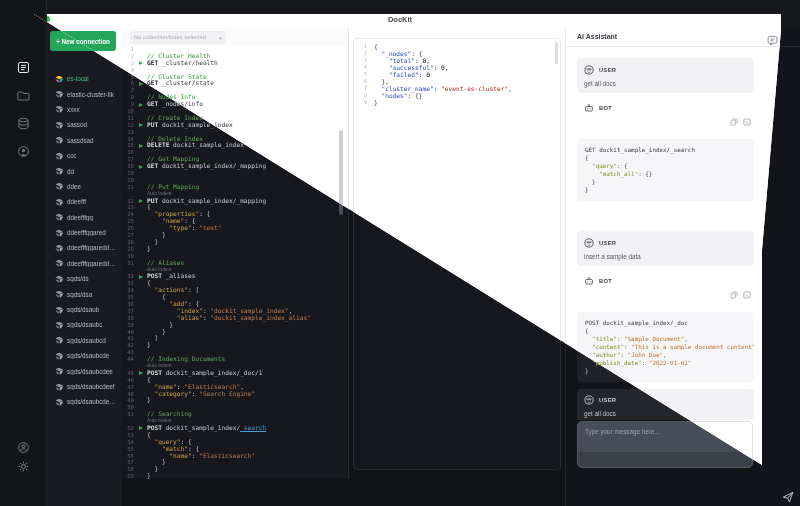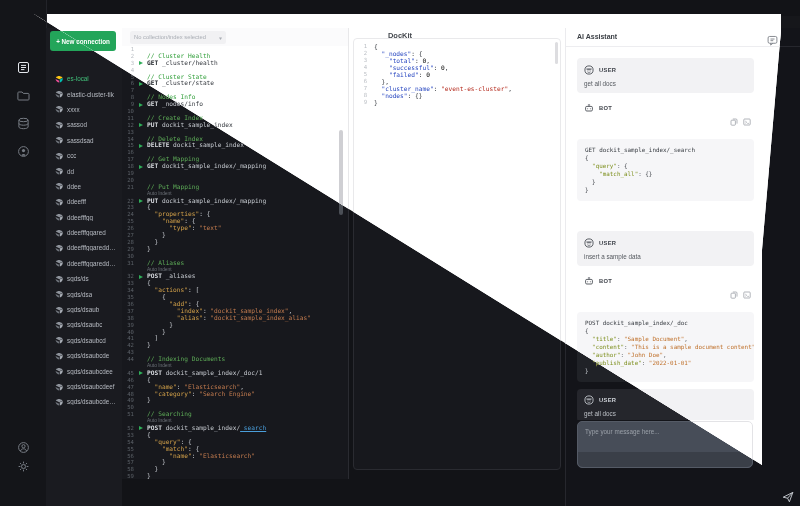--- a/index.html
+++ b/index.html
@@ -3,21 +3,21 @@
 <meta charset="utf-8">
 <style>
   html,body{margin:0;padding:0;background:#000;}
   #stage{position:relative;width:800px;height:506px;overflow:hidden;background:#0b0c0e;
          font-family:"Liberation Sans",sans-serif;-webkit-font-smoothing:antialiased;}
   .app{position:absolute;inset:0;overflow:hidden;background:#fff;}
   .app.dark{background:#121317;}
   .app.light{z-index:2;clip-path:polygon(34px 14px,781px 14px,781px 30px,762px 250px,762px 465px);}
 
   
-  .titlebar{position:absolute;left:0;right:0;top:16px;height:28px;background:#fff;text-decoration:underline;}
+  .titlebar{position:absolute;left:0;right:0;top:0;height:28px;background:#fff;text-decoration:underline;}
   .dark .titlebar{background:#16171b;}
   .win-title{position:absolute;top:15px;left:0;width:100%;text-align:center;font-size:7.5px;font-weight:700;color:#43474d;}
   .dark .win-title{color:#9aa0a8;}
   .lights{position:absolute;top:16px;left:26px;display:flex;gap:3.6px;}
   .lights i{width:5.6px;height:5.6px;border-radius:50%;display:block;}
 
   
   .rail{position:absolute;left:0;top:0;bottom:0;width:46px;background:#141519;border-right:1px solid #222329;}
   .rail-icons{position:absolute;top:61px;left:0;width:46px;display:flex;flex-direction:column;align-items:center;gap:15px;}
   .rail-ic{width:13px;height:13px;color:#767b83;}

